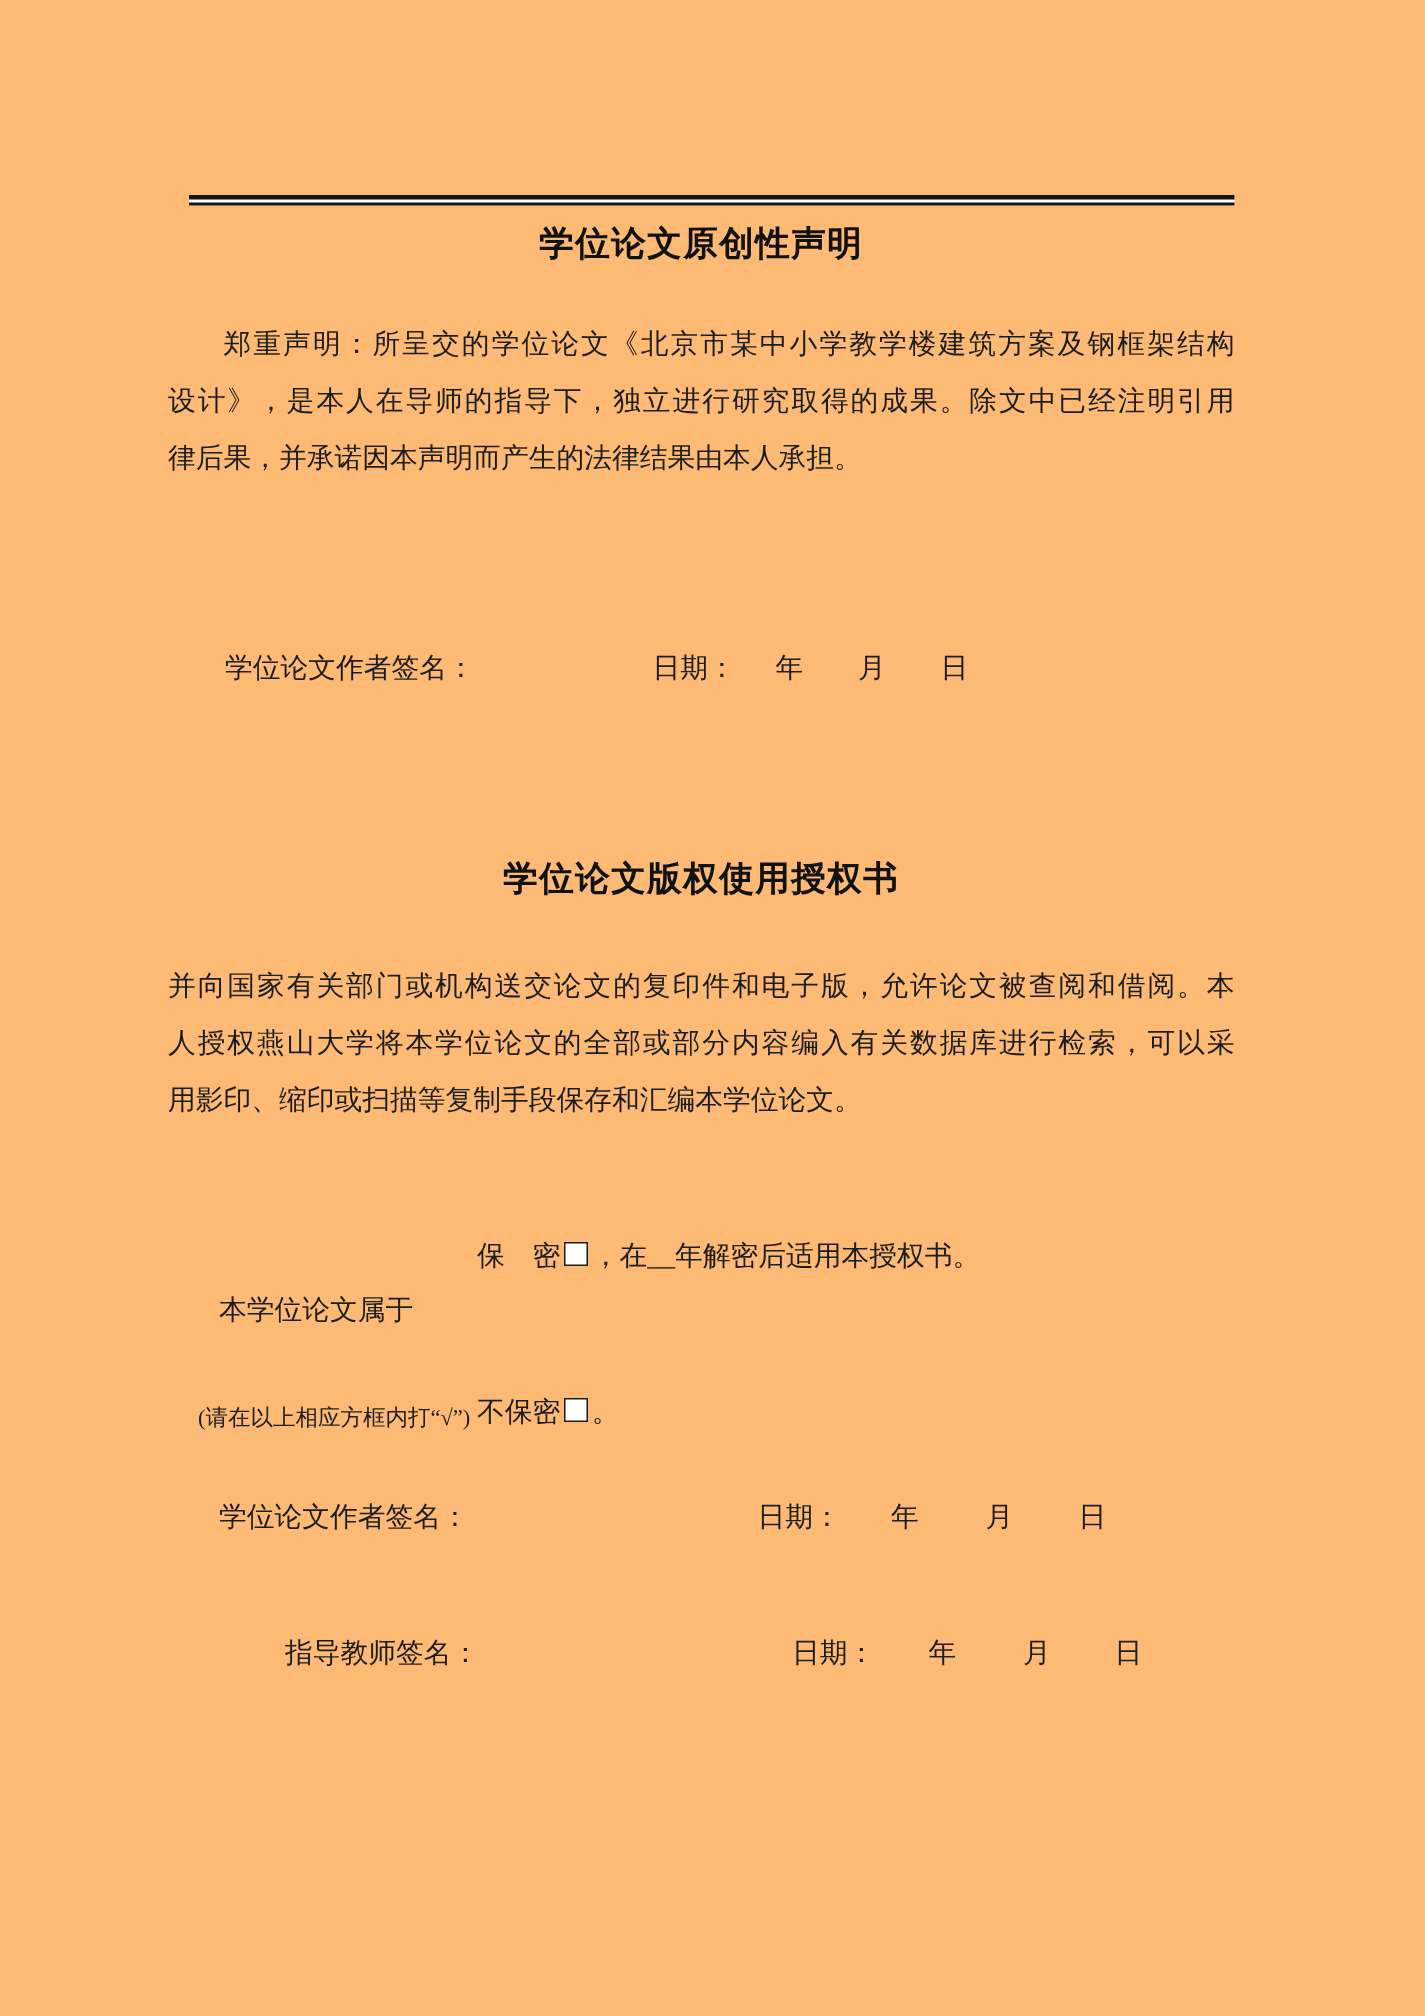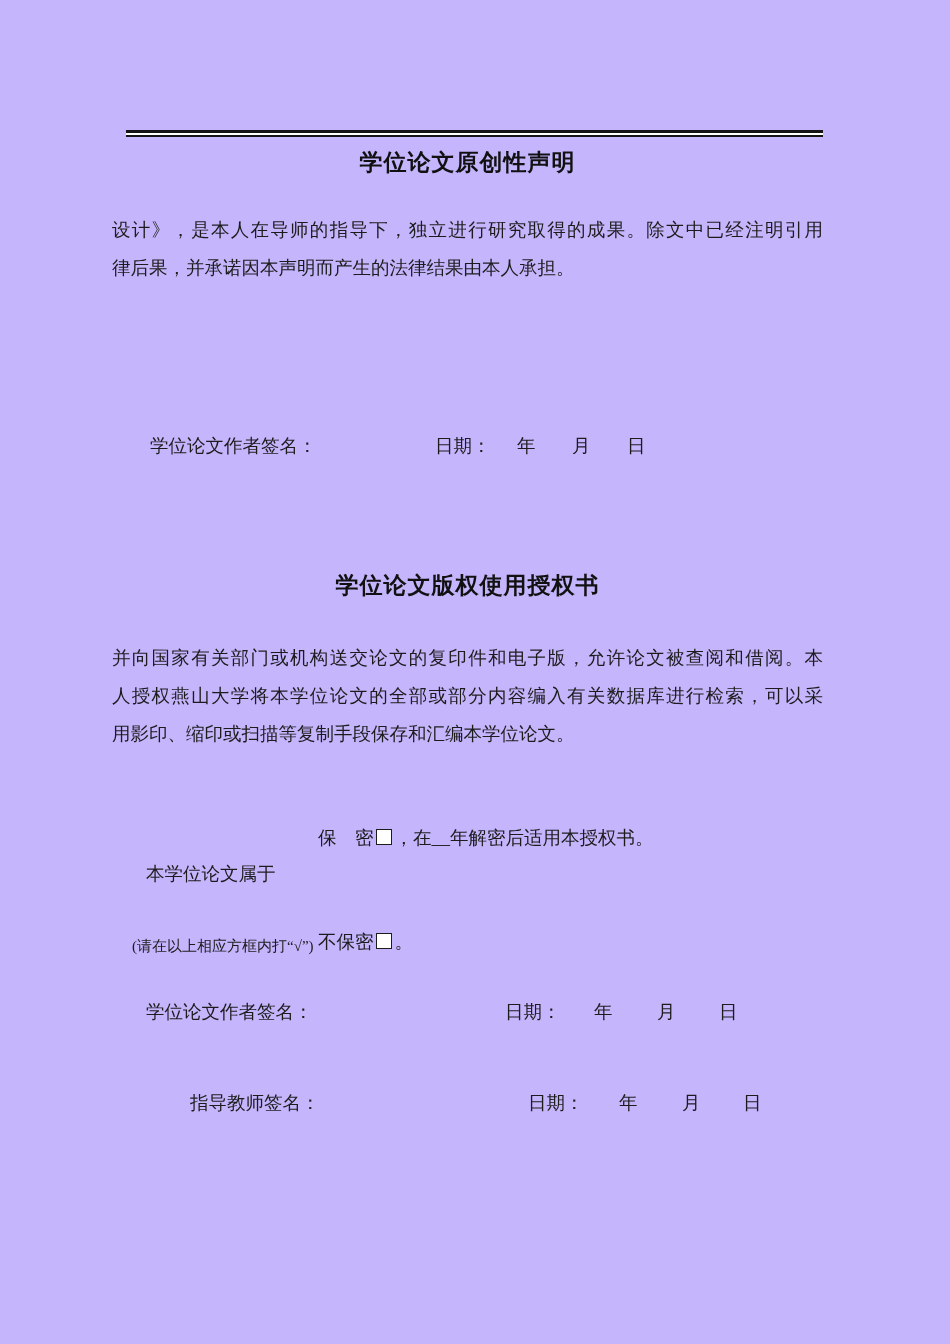--- a/index.html
+++ b/index.html
@@ -3,21 +3,21 @@
 <meta charset="utf-8">
 <style>
   html,body{margin:0;padding:0;}
   body{
     width:950px;height:1344px;
     background:#ffffff;
     color:#1c1c1c;
     font-family:"Liberation Serif","DejaVu Serif",serif;
     overflow:hidden;
   }
-  .page{position:relative;width:950px;height:1344px;background:#c4b5fd;}
+  .page{position:relative;width:950px;height:1344px;background:#fdba74;}
 
   
   .double-rule{
     position:absolute;left:126px;top:130px;width:697px;height:2px;
     border-top:3.5px solid #141414;
     border-bottom:2px solid #141414;
     background:#fff;
   }
 
   .doc-title{
@@ -70,20 +70,21 @@
 </head>
 <body>
 
 <div class="page">
 
   <div class="double-rule"></div>
 
   <div class="doc-title title-1">学位论文原创性声明</div>
 
   <div class="para para-1">
+    <div class="line first">郑重声明：所呈交的学位论文《北京市某中小学教学楼建筑方案及钢框架结构</div>
     <div class="line">设计》，是本人在导师的指导下，独立进行研究取得的成果。除文中已经注明引用</div>
     <div class="line last">律后果，并承诺因本声明而产生的法律结果由本人承担。</div>
   </div>
 
   <span class="abs-text" style="left:150px;top:434px;">学位论文作者签名：</span>
   <span class="abs-text" style="left:435px;top:434px;">日期：</span>
   <span class="abs-text" style="left:517px;top:434px;">年</span>
   <span class="abs-text" style="left:572px;top:434px;">月</span>
   <span class="abs-text" style="left:627px;top:434px;">日</span>
 

